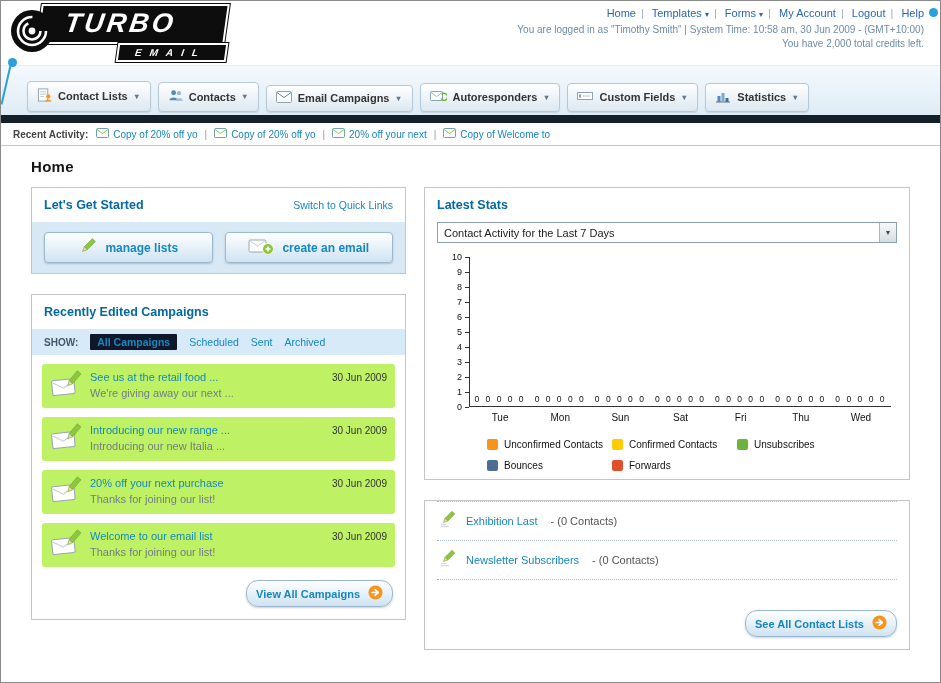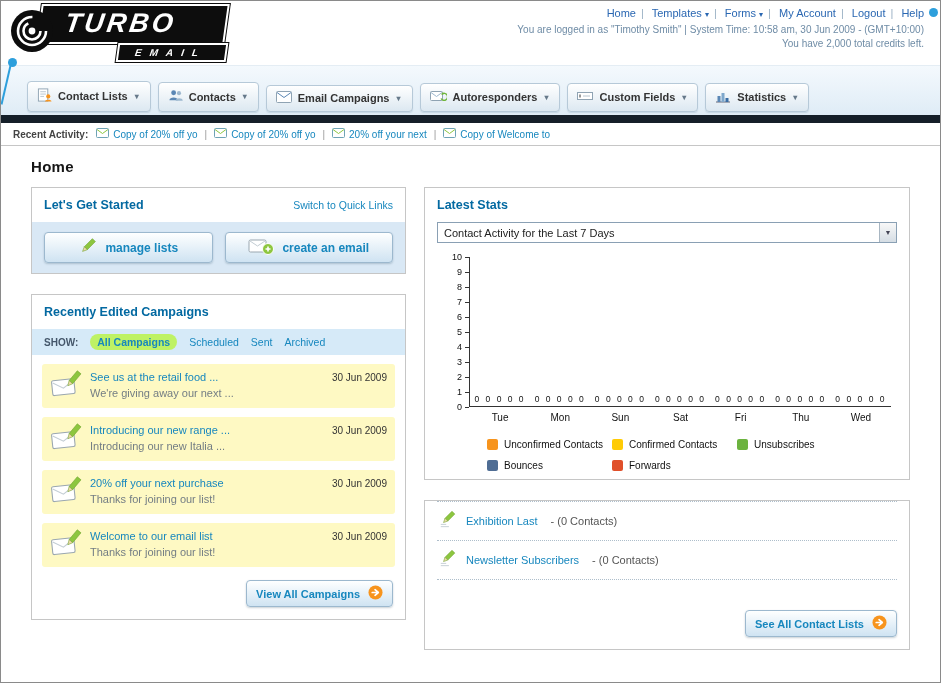--- a/index.html
+++ b/index.html
@@ -87,35 +87,35 @@
     box-shadow: 0 1px 2px rgba(40,70,95,.25);
   }
 
   
   .filter-bar {
     background: #d6eaf8; padding: 5px 12px; display: flex; align-items: center; gap: 12px;
     font-size: 10.5px;
   }
   .show-label { font-weight: bold; color: #44566a; font-size: 10px; }
   .filter { color: #1787be; }
-  .filter.selected { background: #bef264; border-radius: 8px; padding: 2px 7px; font-weight: bold; }
+  .filter.selected { background: #0f172a; border-radius: 1px; padding: 2px 7px; font-weight: bold; }
   .campaign-list { padding: 9px 10px 0 10px; }
   .campaign-item {
-    background: #fef9c3; border-radius: 3px; padding: 6px 8px; margin-bottom: 9px;
+    background: #bef264; border-radius: 3px; padding: 6px 8px; margin-bottom: 9px;
     display: flex; gap: 8px; align-items: flex-start; cursor: pointer;
   }
   .campaign-icon { flex: 0 0 32px; }
   .campaign-texts { flex: 1; min-width: 0; }
   .campaign-title { display: block; color: #1787be; font-size: 11px; margin-top: 1px; }
   .campaign-subtitle { display: block; color: #737d84; font-size: 11px; margin-top: 4px; }
   .campaign-date { font-size: 10px; color: #333; white-space: nowrap; margin-top: 2px; }
   .panel-foot { padding: 4px 12px 12px 12px; text-align: right; }
   .small-btn {
     display: inline-flex; align-items: center; gap: 8px; padding: 4px 9px;
-    background: linear-gradient(#feffff, #cfe3f2); border: 1px solid #9cb8ce; border-radius: 4px;
+    background: linear-gradient(#feffff, #cfe3f2); border: 1px solid #9cb8ce; border-radius: 12px;
     color: #1787be; font-weight: bold; font-size: 11px; cursor: pointer;
     box-shadow: 0 1px 2px rgba(40,70,95,.25);
   }
 
   
   .select {
     margin: 0 12px 12px 12px; border: 1px solid #8aa0b4; height: 21px; background: #fff;
     display: flex; align-items: center; justify-content: space-between; cursor: pointer;
   }
   .select-value { font-size: 11px; color: #222; padding-left: 6px; }

